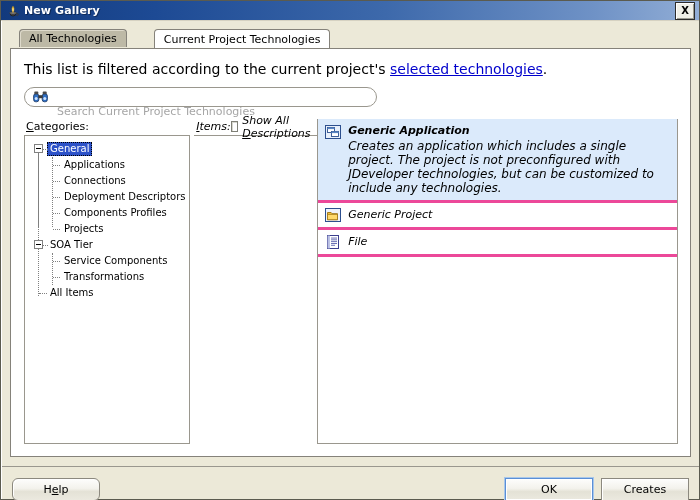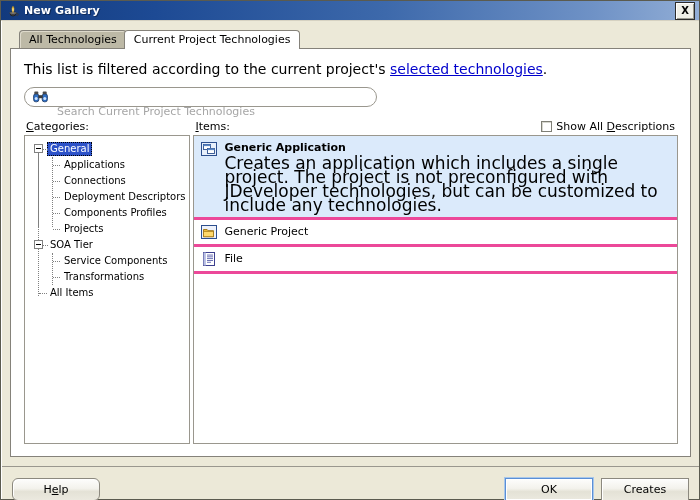--- a/index.html
+++ b/index.html
@@ -77,23 +77,24 @@
     box-sizing: border-box;
     padding: 8px 8px 0 8px;
     background: #ece9d8;
     border-left: 1px solid #ffffff;
   }
 
   .tabstrip {
     position: relative;
     height: 19px;
     display: flex;
-    align-items: center;
+    align-items: flex-start;
     padding-left: 9px;
     z-index: 3;
+    gap: 30px;
   }
   .tab {
     position: relative;
     height: 18px;
     padding: 0 9px;
     display: flex;
     align-items: center;
     font-size: 11px;
     color: #000;
     border: 1px solid #85827a;
@@ -164,21 +165,21 @@
   }
 
   
   .panes {
     display: flex;
     margin: 12px 0 0 1px;
     height: 325px;
   }
   .pane-left { width: 207px; display: flex; flex-direction: column; }
   .pane-gap  { width: 12px; }
-  .pane-right { flex: 1 1 auto; display: flex; flex-direction: column; }
+  .pane-right { flex: 1 1 auto; display: flex; flex-direction: row; font-style: italic; }
 
   .pane-header {
     height: 17px;
     display: flex;
     align-items: center;
     justify-content: space-between;
     font-size: 11px;
     color: #000;
     border-bottom: 1px solid #9a978e;
     padding: 0 1px 1px 2px;
@@ -272,21 +273,21 @@
     width: 16px;
     height: 16px;
     flex: 0 0 auto;
     margin: 0 7px 0 0;
     position: relative;
   }
   .item-body { flex: 1 1 auto; min-width: 0; }
   .item-title { font-size: 11px; color: #000; line-height: 14px; }
   .item.sel .item-title { font-weight: bold; }
   .item-desc {
-    font-size: 17px;
+    font-size: 12px;
     color: #000;
     line-height: 14px;
     margin-top: 1px;
   }
   .item.simple { padding: 4px 6px 4px 7px; align-items: center; }
 
   
   .footer {
     position: relative;
     height: 46px;

